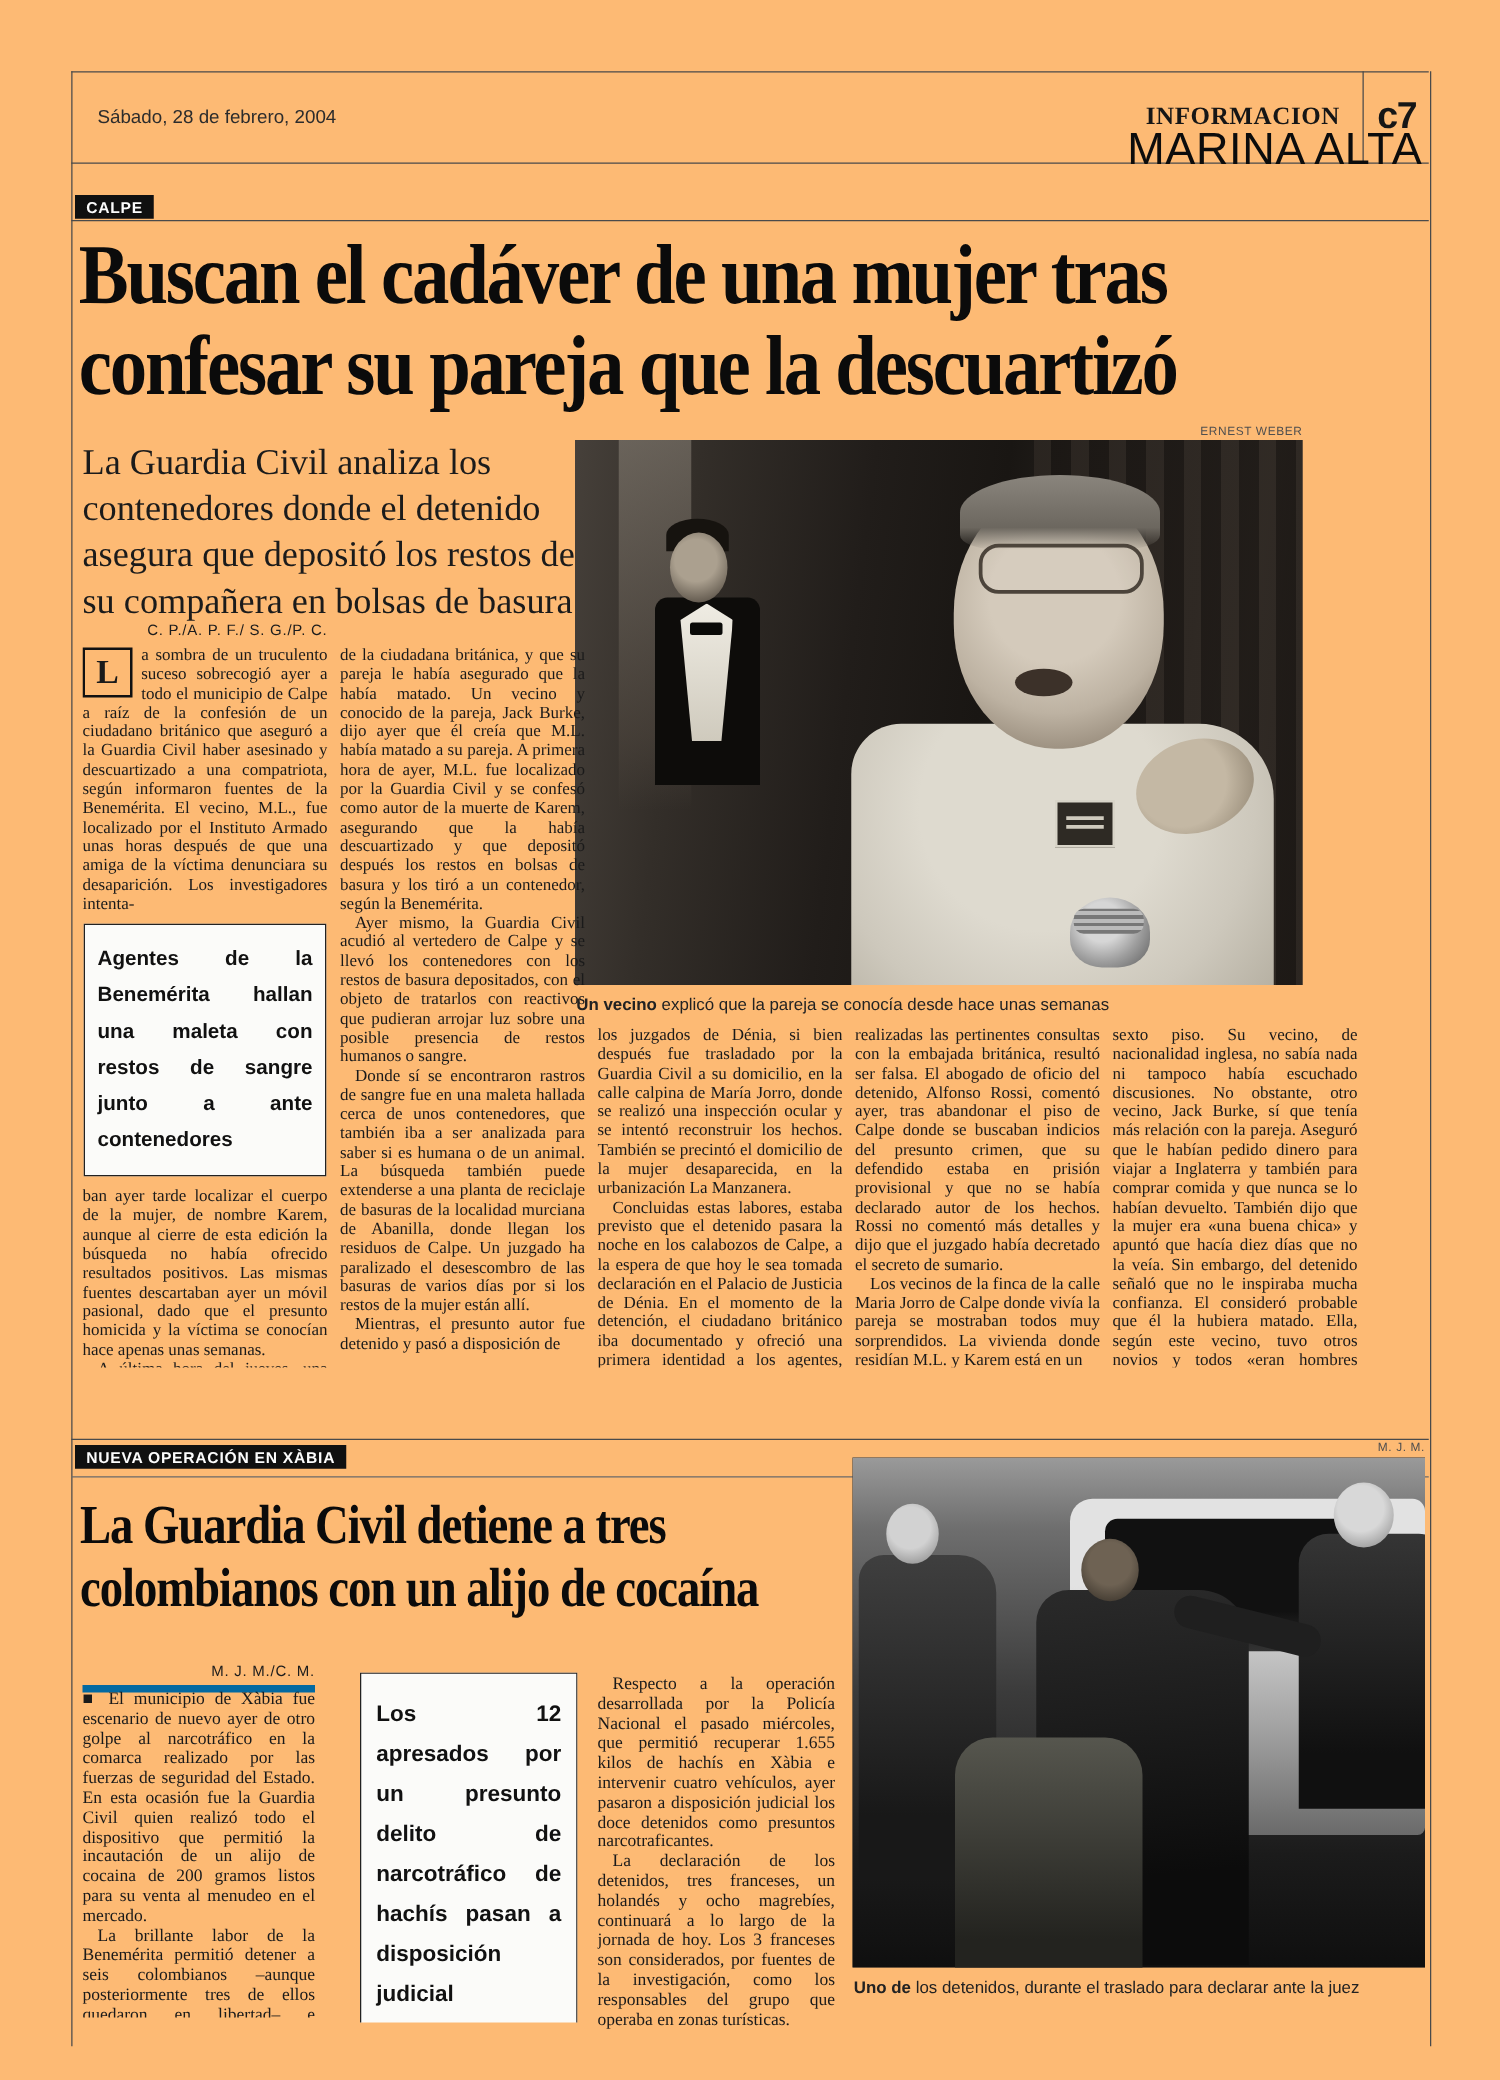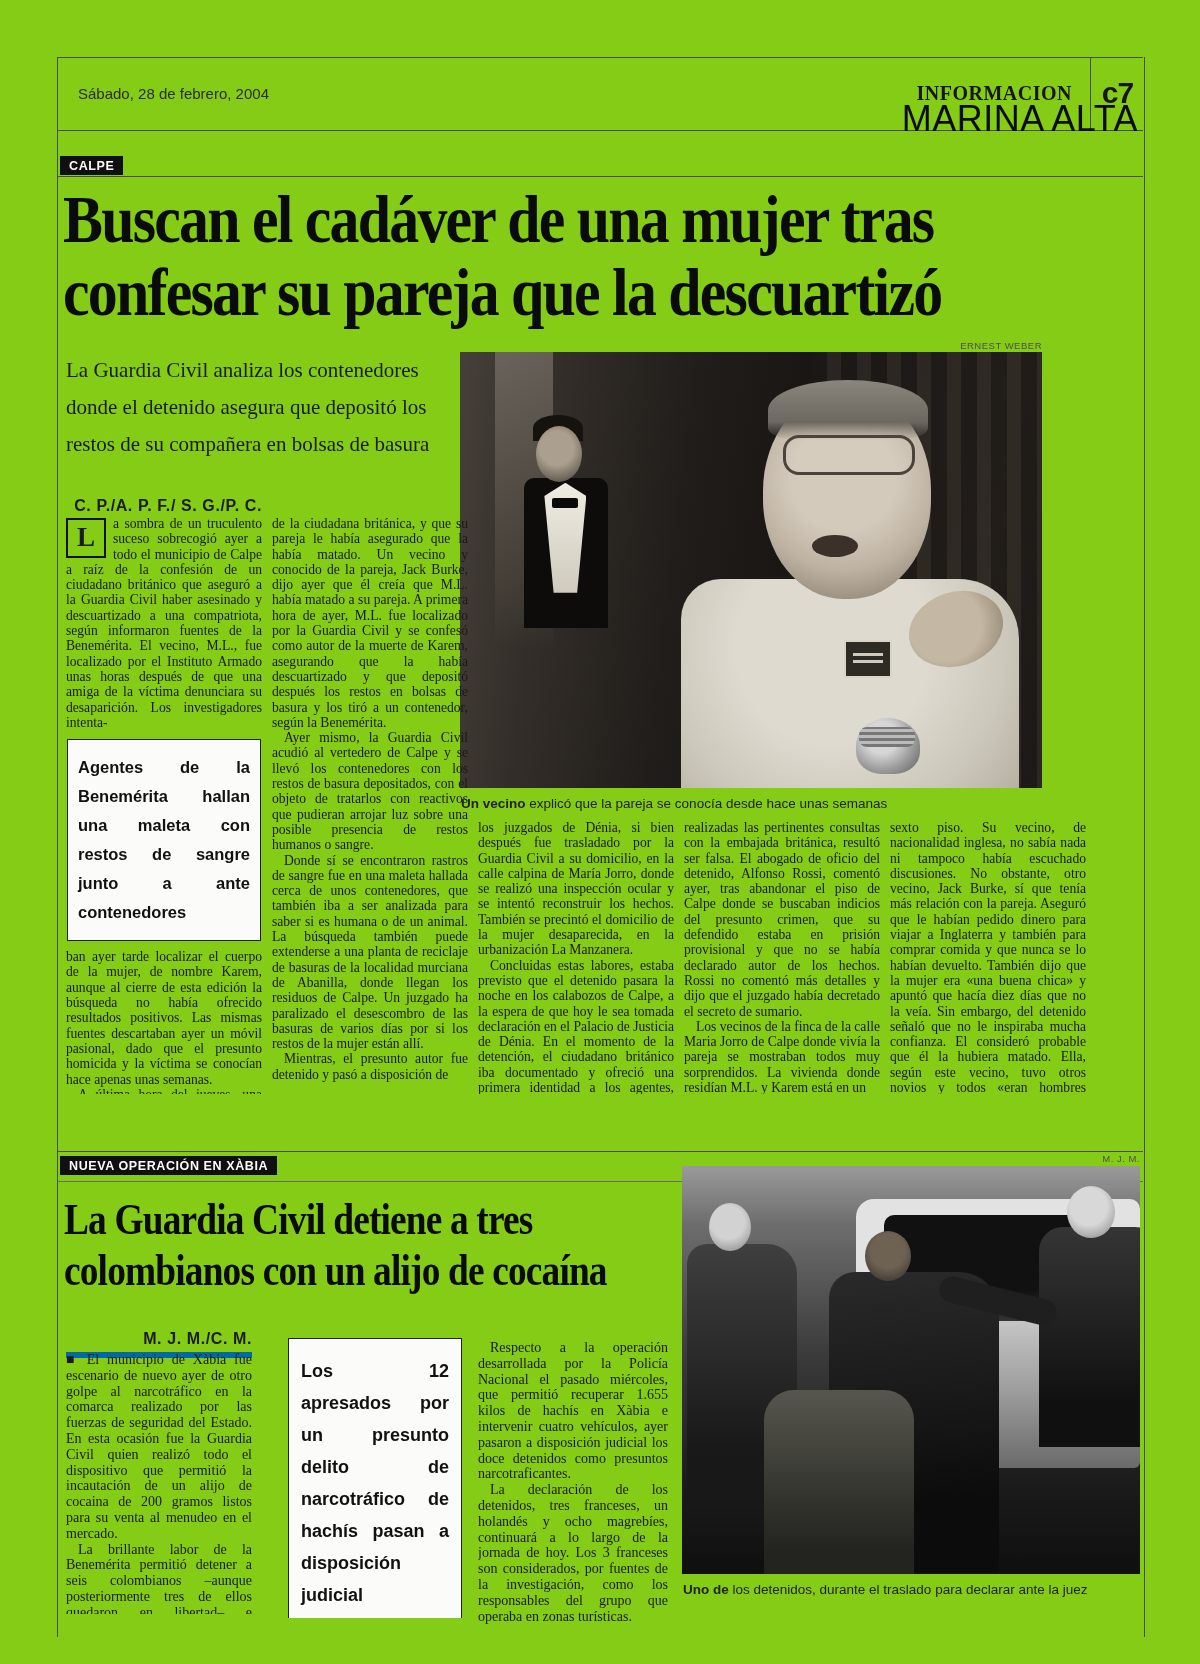--- a/index.html
+++ b/index.html
@@ -1,38 +1,38 @@
 <!DOCTYPE html>
 <html><head>
 <meta charset="utf-8">
 <style>
   html,body{margin:0;padding:0;background:#ececea;}
-  #page{position:relative;width:1200px;height:1664px;background:#84cc16;overflow:hidden;
+  #page{position:relative;width:1200px;height:1664px;background:#fdba74;overflow:hidden;
         font-family:"Liberation Serif",serif;color:#161616;}
   .abs{position:absolute;}
   
   .frame{left:57px;top:57px;width:1086px;height:1580px;border-left:1px solid #4a4a4a;border-right:1px solid #4a4a4a;}
   .hdr-box{left:57px;top:57px;width:1086px;height:72px;border-top:1px solid #4a4a4a;border-bottom:1px solid #4a4a4a;}
   .hdr-date{left:78px;top:85px;font-family:"Liberation Sans",sans-serif;font-size:15px;color:#2c2c2c;}
   .hdr-section{right:128px;top:82px;font-size:20px;font-weight:bold;letter-spacing:.5px;}
   .hdr-c7cell{left:1090px;top:57px;width:53px;height:72px;border-left:1px solid #4a4a4a;display:flex;align-items:center;justify-content:center;}
   .hdr-c7{font-family:"Liberation Sans",sans-serif;font-weight:800;font-size:30px;letter-spacing:-1px;}
   .region{right:62px;top:98px;font-family:"Liberation Sans",sans-serif;font-size:36px;letter-spacing:.5px;color:#0c0c0c;}
   
   .rule{background:#4a4a4a;height:1px;}
   .tag{background:#101010;color:#fcfcfc;font-family:"Liberation Sans",sans-serif;font-weight:bold;
        font-size:12.5px;letter-spacing:.6px;padding:3px 9px 2px 9px;}
   
   .headline1{left:63px;top:183px;width:1230px;font-weight:bold;font-size:68px;line-height:73px;
              letter-spacing:-2px;transform:scaleX(.88);transform-origin:left top;color:#0b0b0b;}
-  .standfirst{left:66px;top:352px;width:402px;font-size:21px;line-height:37px;color:#1b1b1b;}
+  .standfirst{left:66px;top:352px;width:402px;font-size:29px;line-height:37px;color:#1b1b1b;}
   .headline2{left:64px;top:1194px;width:760px;font-weight:bold;font-size:44px;line-height:51px;
              letter-spacing:-1px;transform:scaleX(.85);transform-origin:left top;color:#0b0b0b;}
   
-  .byline{font-family:"Liberation Sans",sans-serif;font-weight:bold;font-size:16px;letter-spacing:.6px;color:#1c1c1c;text-align:right;}
+  .byline{font-family:"Liberation Sans",sans-serif;font-weight:normal;font-size:12px;letter-spacing:.6px;color:#1c1c1c;text-align:right;}
   .byline1{left:66px;top:497px;width:196px;}
   .byline2{left:66px;top:1330px;width:186px;border-bottom:6px solid #0369a1;padding-bottom:4px;}
   
   .bcol{font-size:13.6px;line-height:15.3px;text-align:justify;color:#1a1a1a;overflow:hidden;}
   .bcol p{margin:0;}
   .bcol p.ind{text-indent:12px;}
   .col1{left:66px;top:516px;width:196px;height:578px;}
   .col2{left:272px;top:516px;width:196px;height:578px;}
   .col3{left:478px;top:820px;width:196px;height:274px;}
   .col4{left:684px;top:820px;width:196px;height:274px;}

